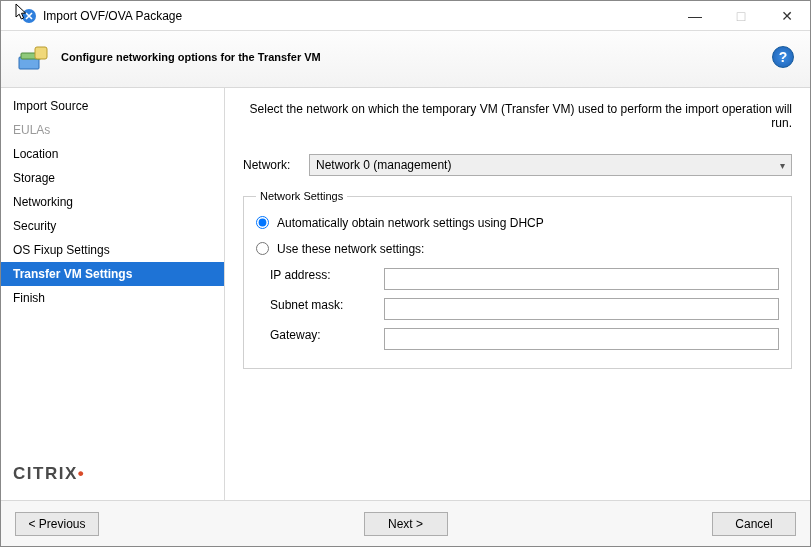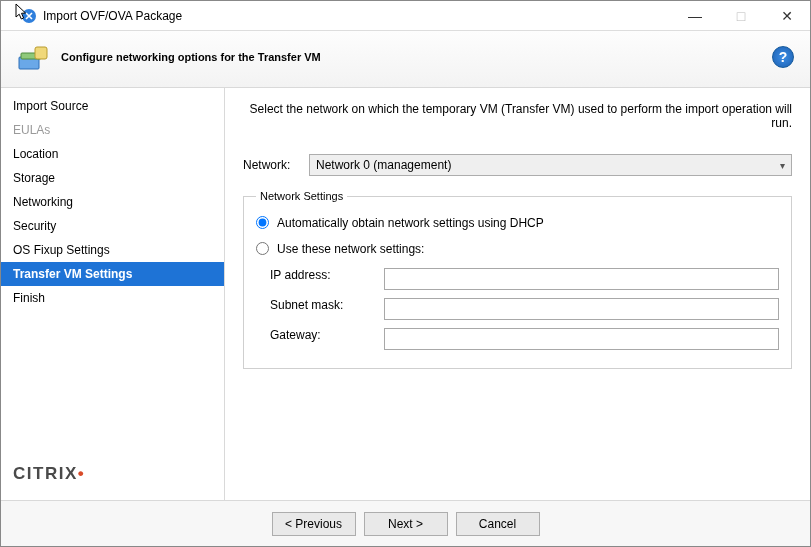--- a/index.html
+++ b/index.html
@@ -145,21 +145,21 @@
       border: 1px solid #a8a8a8;
       padding: 0 6px;
       font-size: 12px;
       background: #fff;
     }
     .footer {
       height: 46px;
       border-top: 1px solid #d9d9d9;
       display: flex;
       align-items: center;
-      justify-content: center;
+      justify-content: space-between;
       padding: 0 14px;
       gap: 8px;
       background: #f7f7f7;
     }
     .btn {
       min-width: 84px;
       height: 24px;
       border: 1px solid #adadad;
       background: #e9e9e9;
       font-size: 12px;

